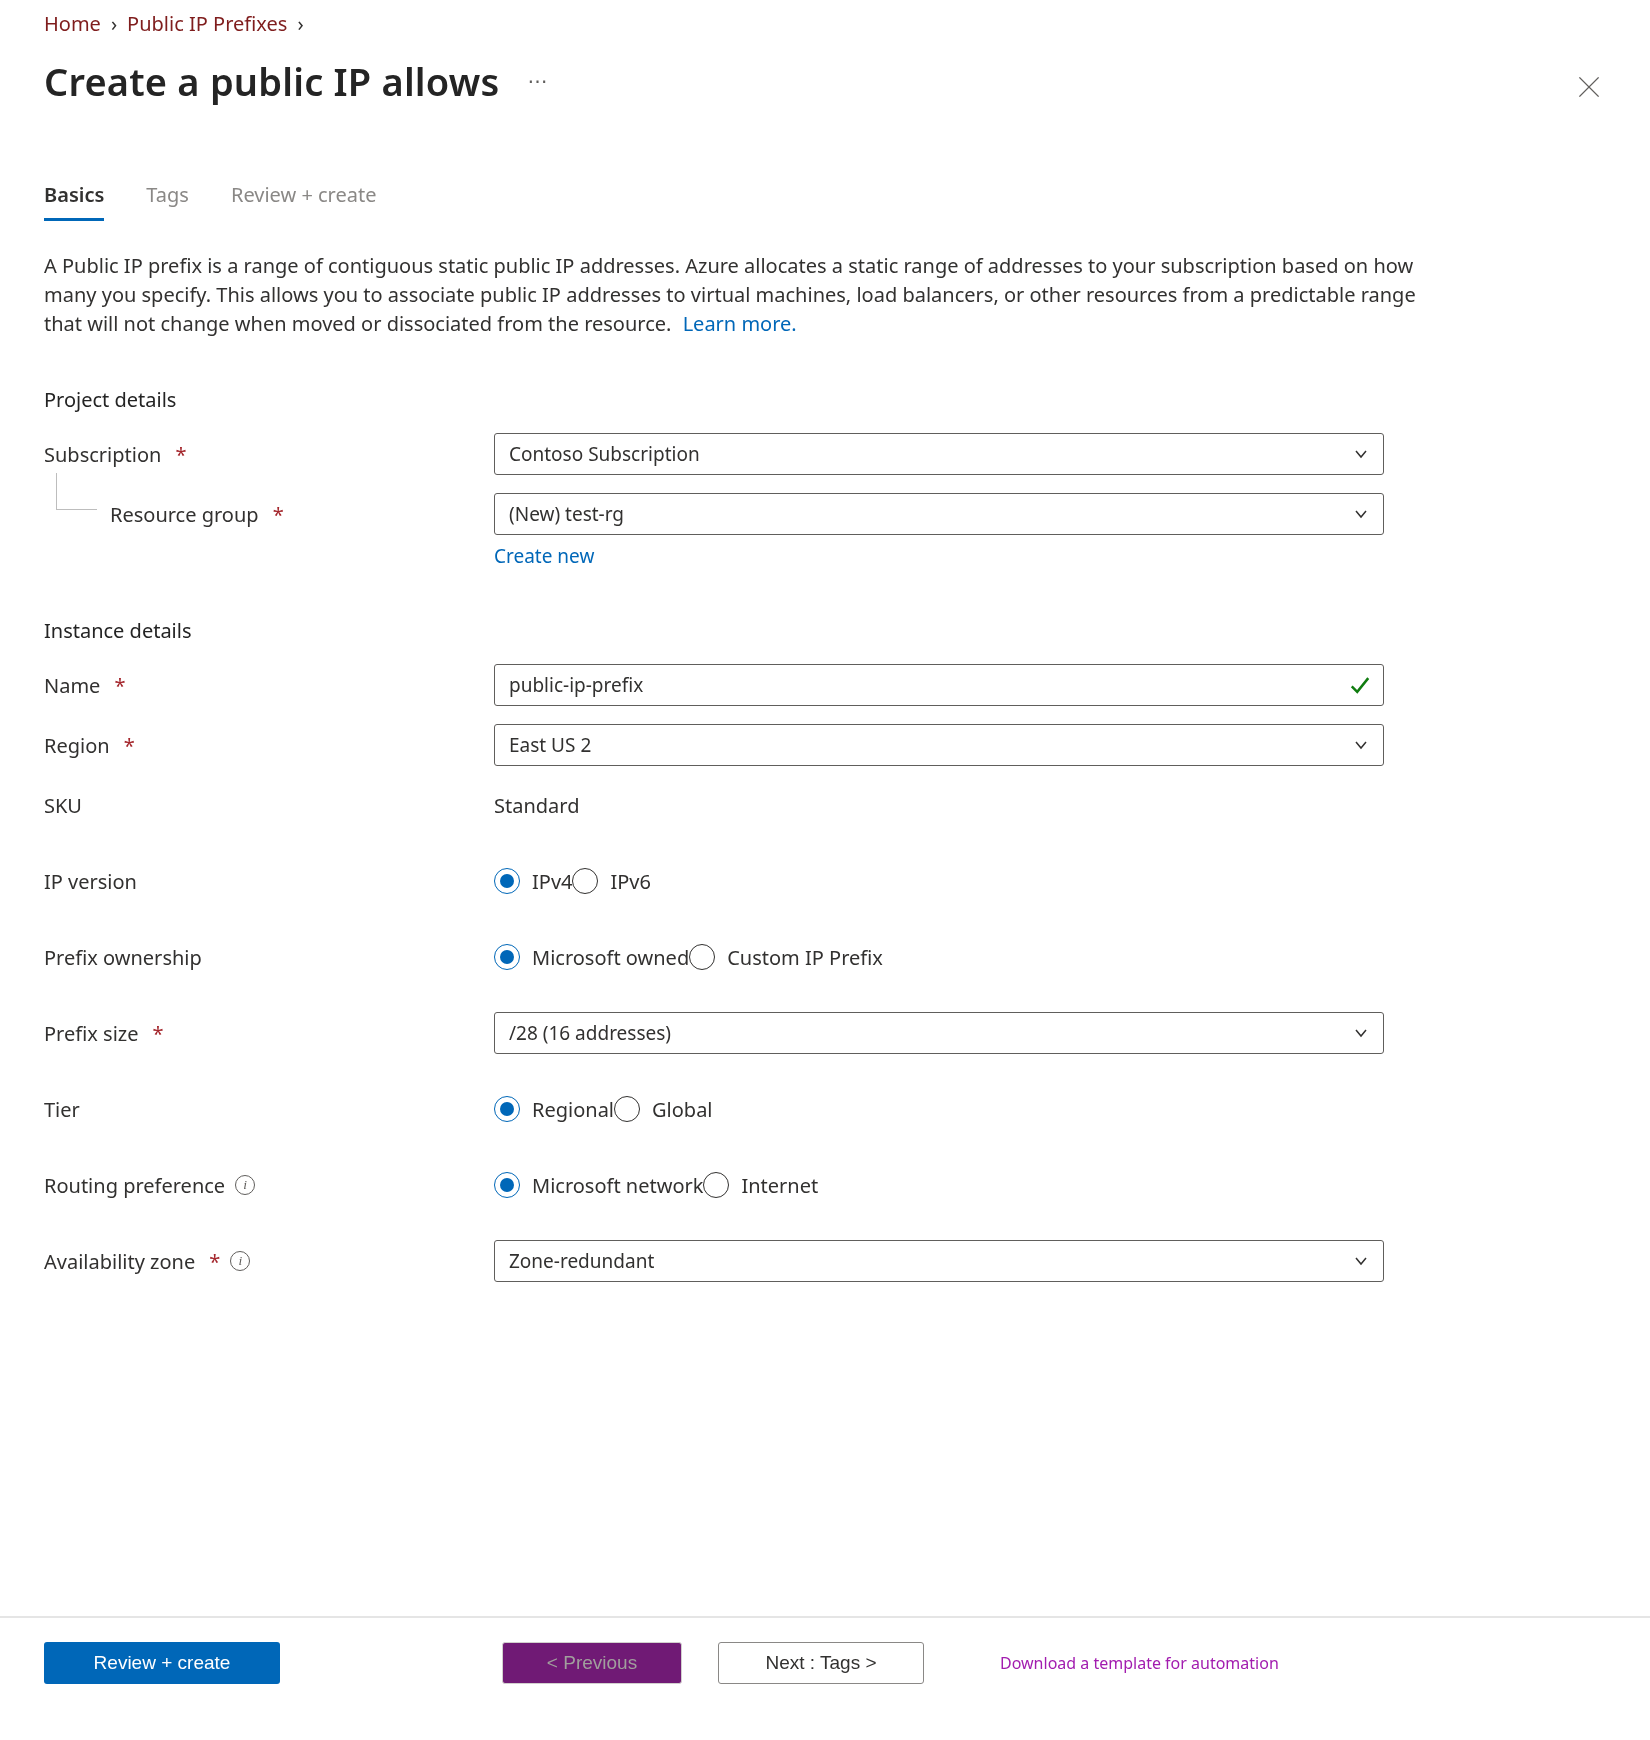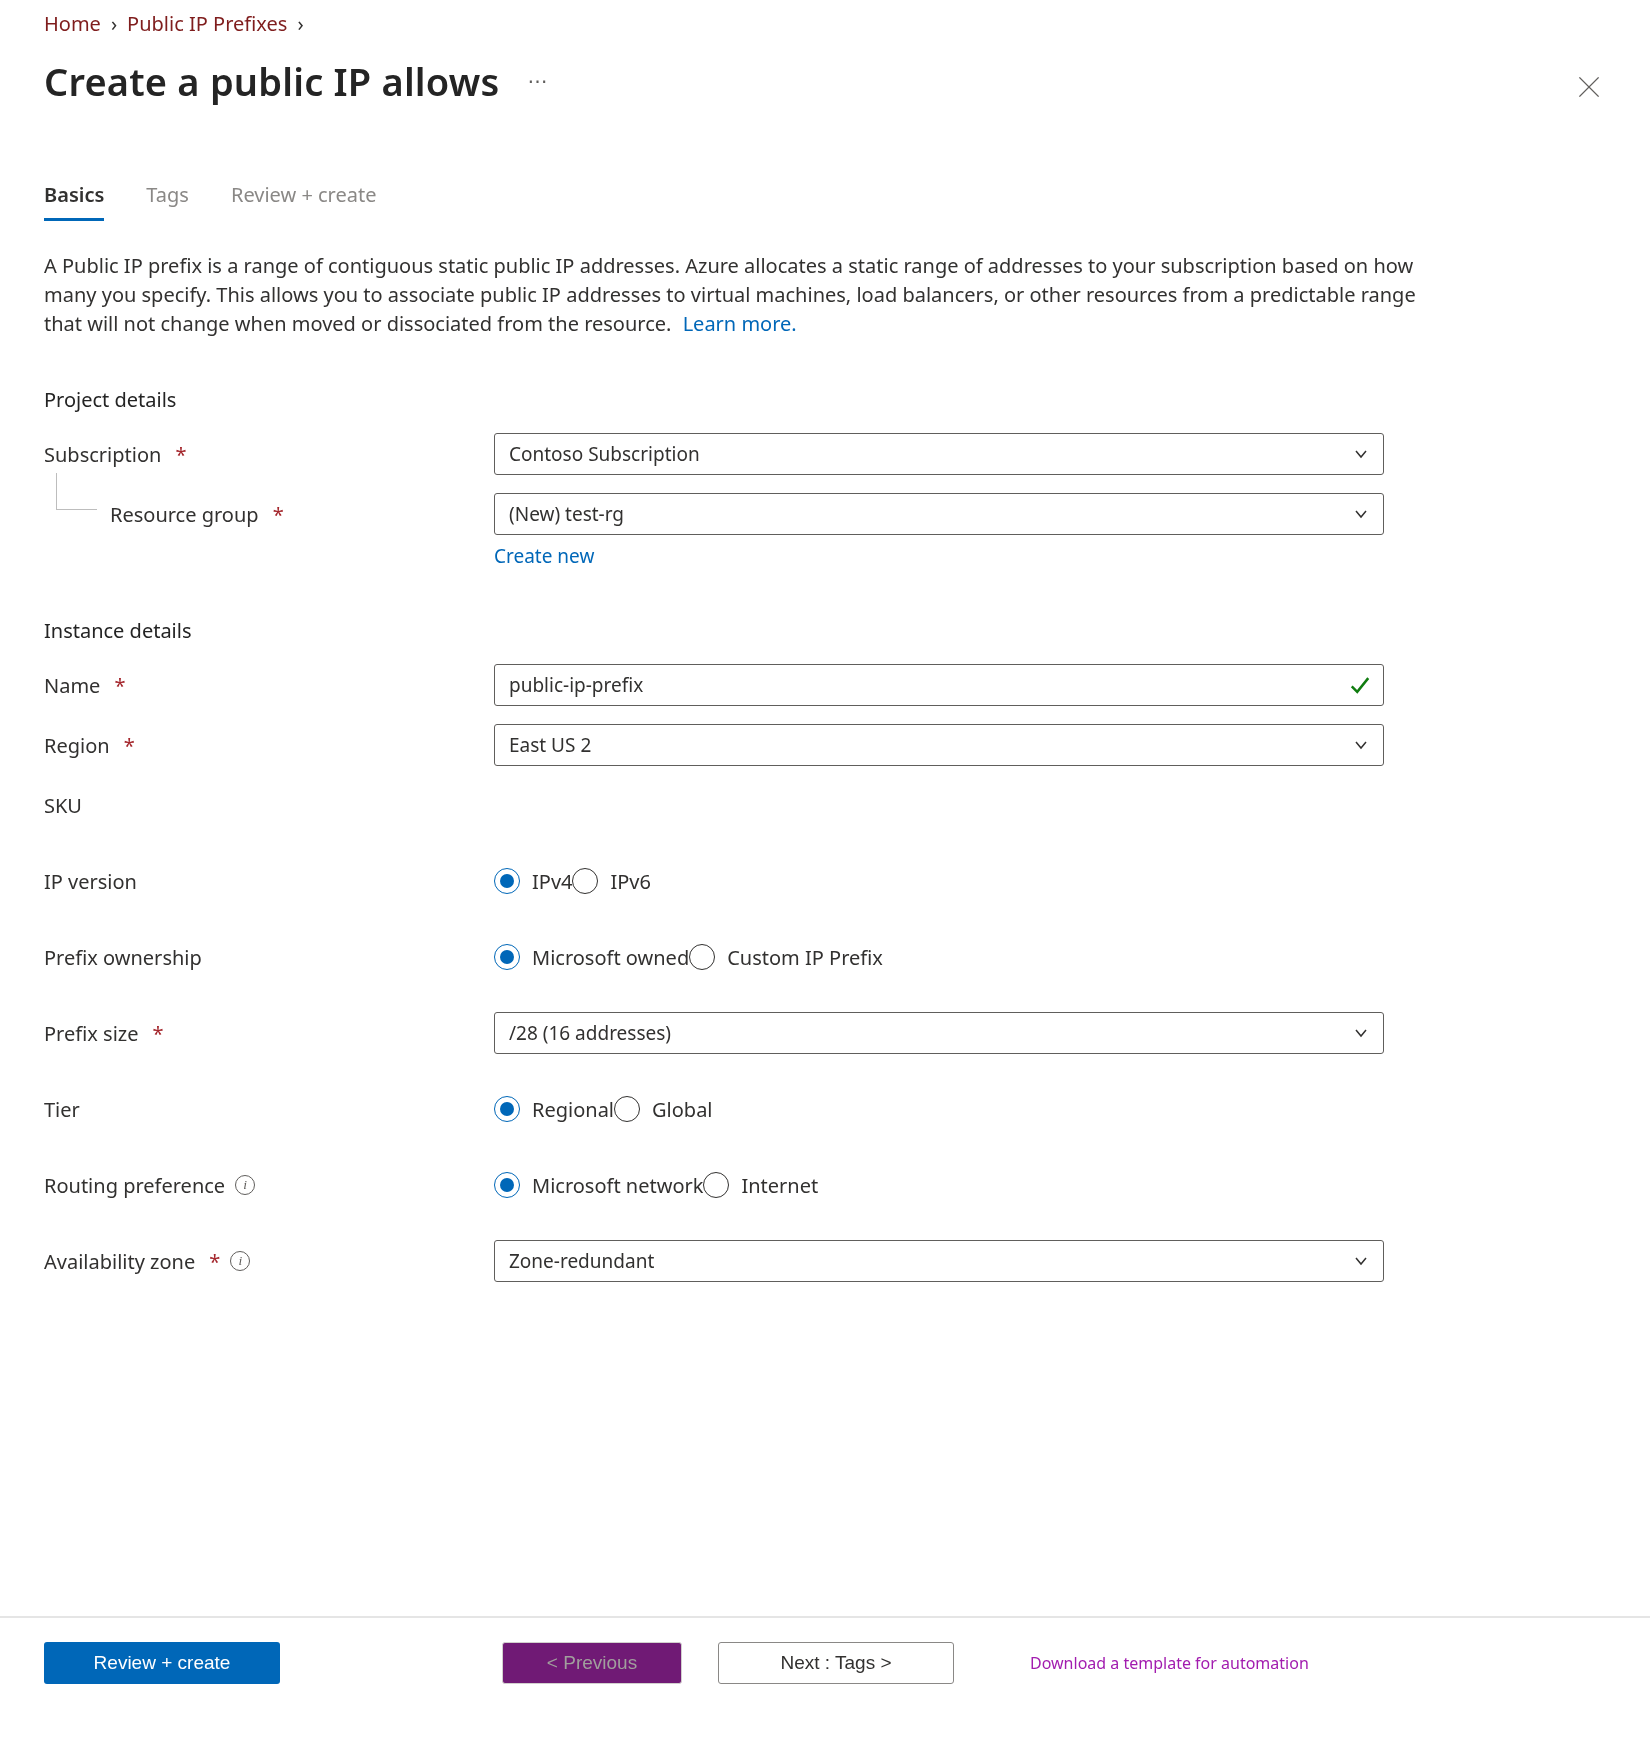--- a/index.html
+++ b/index.html
@@ -65,21 +65,21 @@
   .below-link { margin-left: 450px; margin-top: 8px; color:#0067b8; cursor:pointer; font-size: 19px; }
   .gap-row { margin-top: 34px; }
   
   .footer {
     flex: 0 0 auto; border-top: 2px solid #e5e5e5; padding: 24px 44px 56px;
     display:flex; align-items:center; gap: 36px;
   }
   .btn { height: 42px; border-radius: 3px; font-size: 19px; padding: 0 22px; display:flex; align-items:center; justify-content:center; cursor:pointer; border:1.2px solid transparent; }
   .btn-primary { background:#0067b8; color:#ffffff; width: 236px; }
   .btn-secondary-disabled { background:#701a75; color:#a19f9d; border-color:#d2d0ce; width: 180px; cursor:not-allowed; }
-  .btn-secondary { background:#ffffff; color:#323130; border-color:#8a8886; width: 236px; }
+  .btn-secondary { background:#ffffff; color:#323130; border-color:#8a8886; width: 206px; }
   .footer-link { color:#a21caf; cursor:pointer; font-size:16px; margin-left: auto; margin-right: auto; margin-left: 40px; }
 </style>
 </head>
 <body>
 
 <div class="page">
   <div class="content">
 
     <nav class="breadcrumb">
       <a>Home</a>
@@ -180,20 +180,21 @@
               </svg>
           </span>
         </div>
       </div>
     </div>
 
     <div class="field-row">
       <div class="label-col">
           <span>SKU</span>
         </div>
+      <div class="ctrl-col"><span class="static-val">Standard</span></div>
     </div>
 
     <div class="field-row gap-row">
       <div class="label-col">
           <span>IP version</span>
         </div>
       <div class="ctrl-col radio-row">
         <label class="radio checked">
             <span class="circle"></span>
             <span class="rlabel">IPv4</span>

